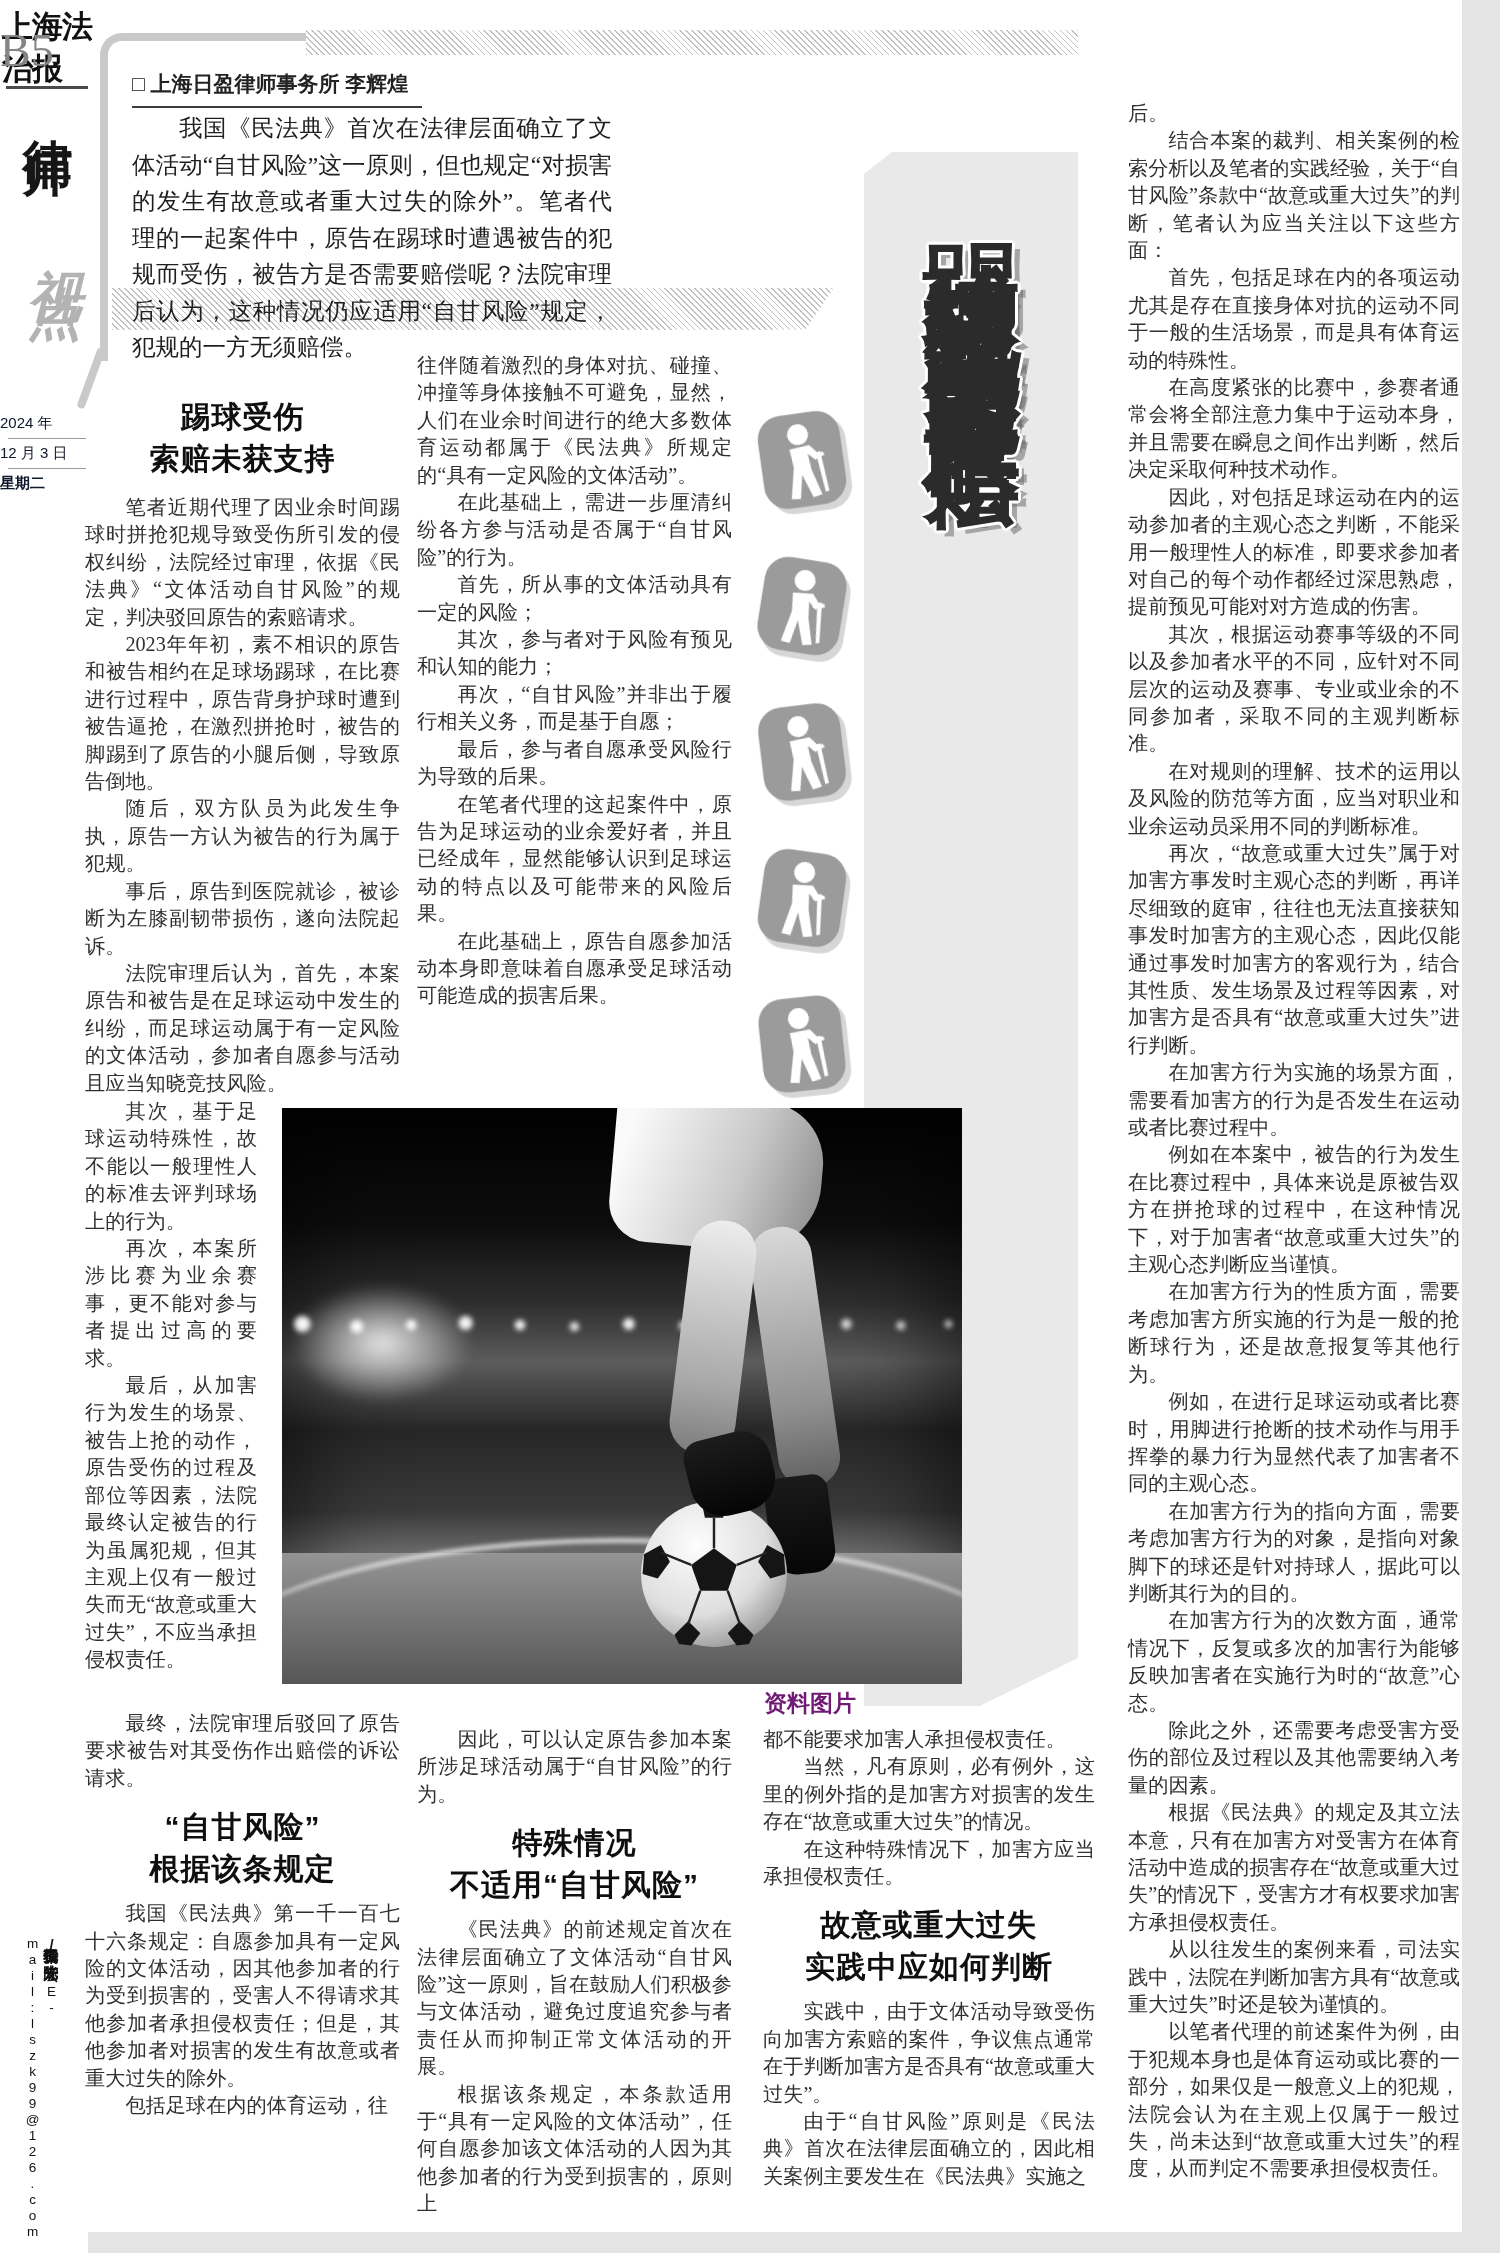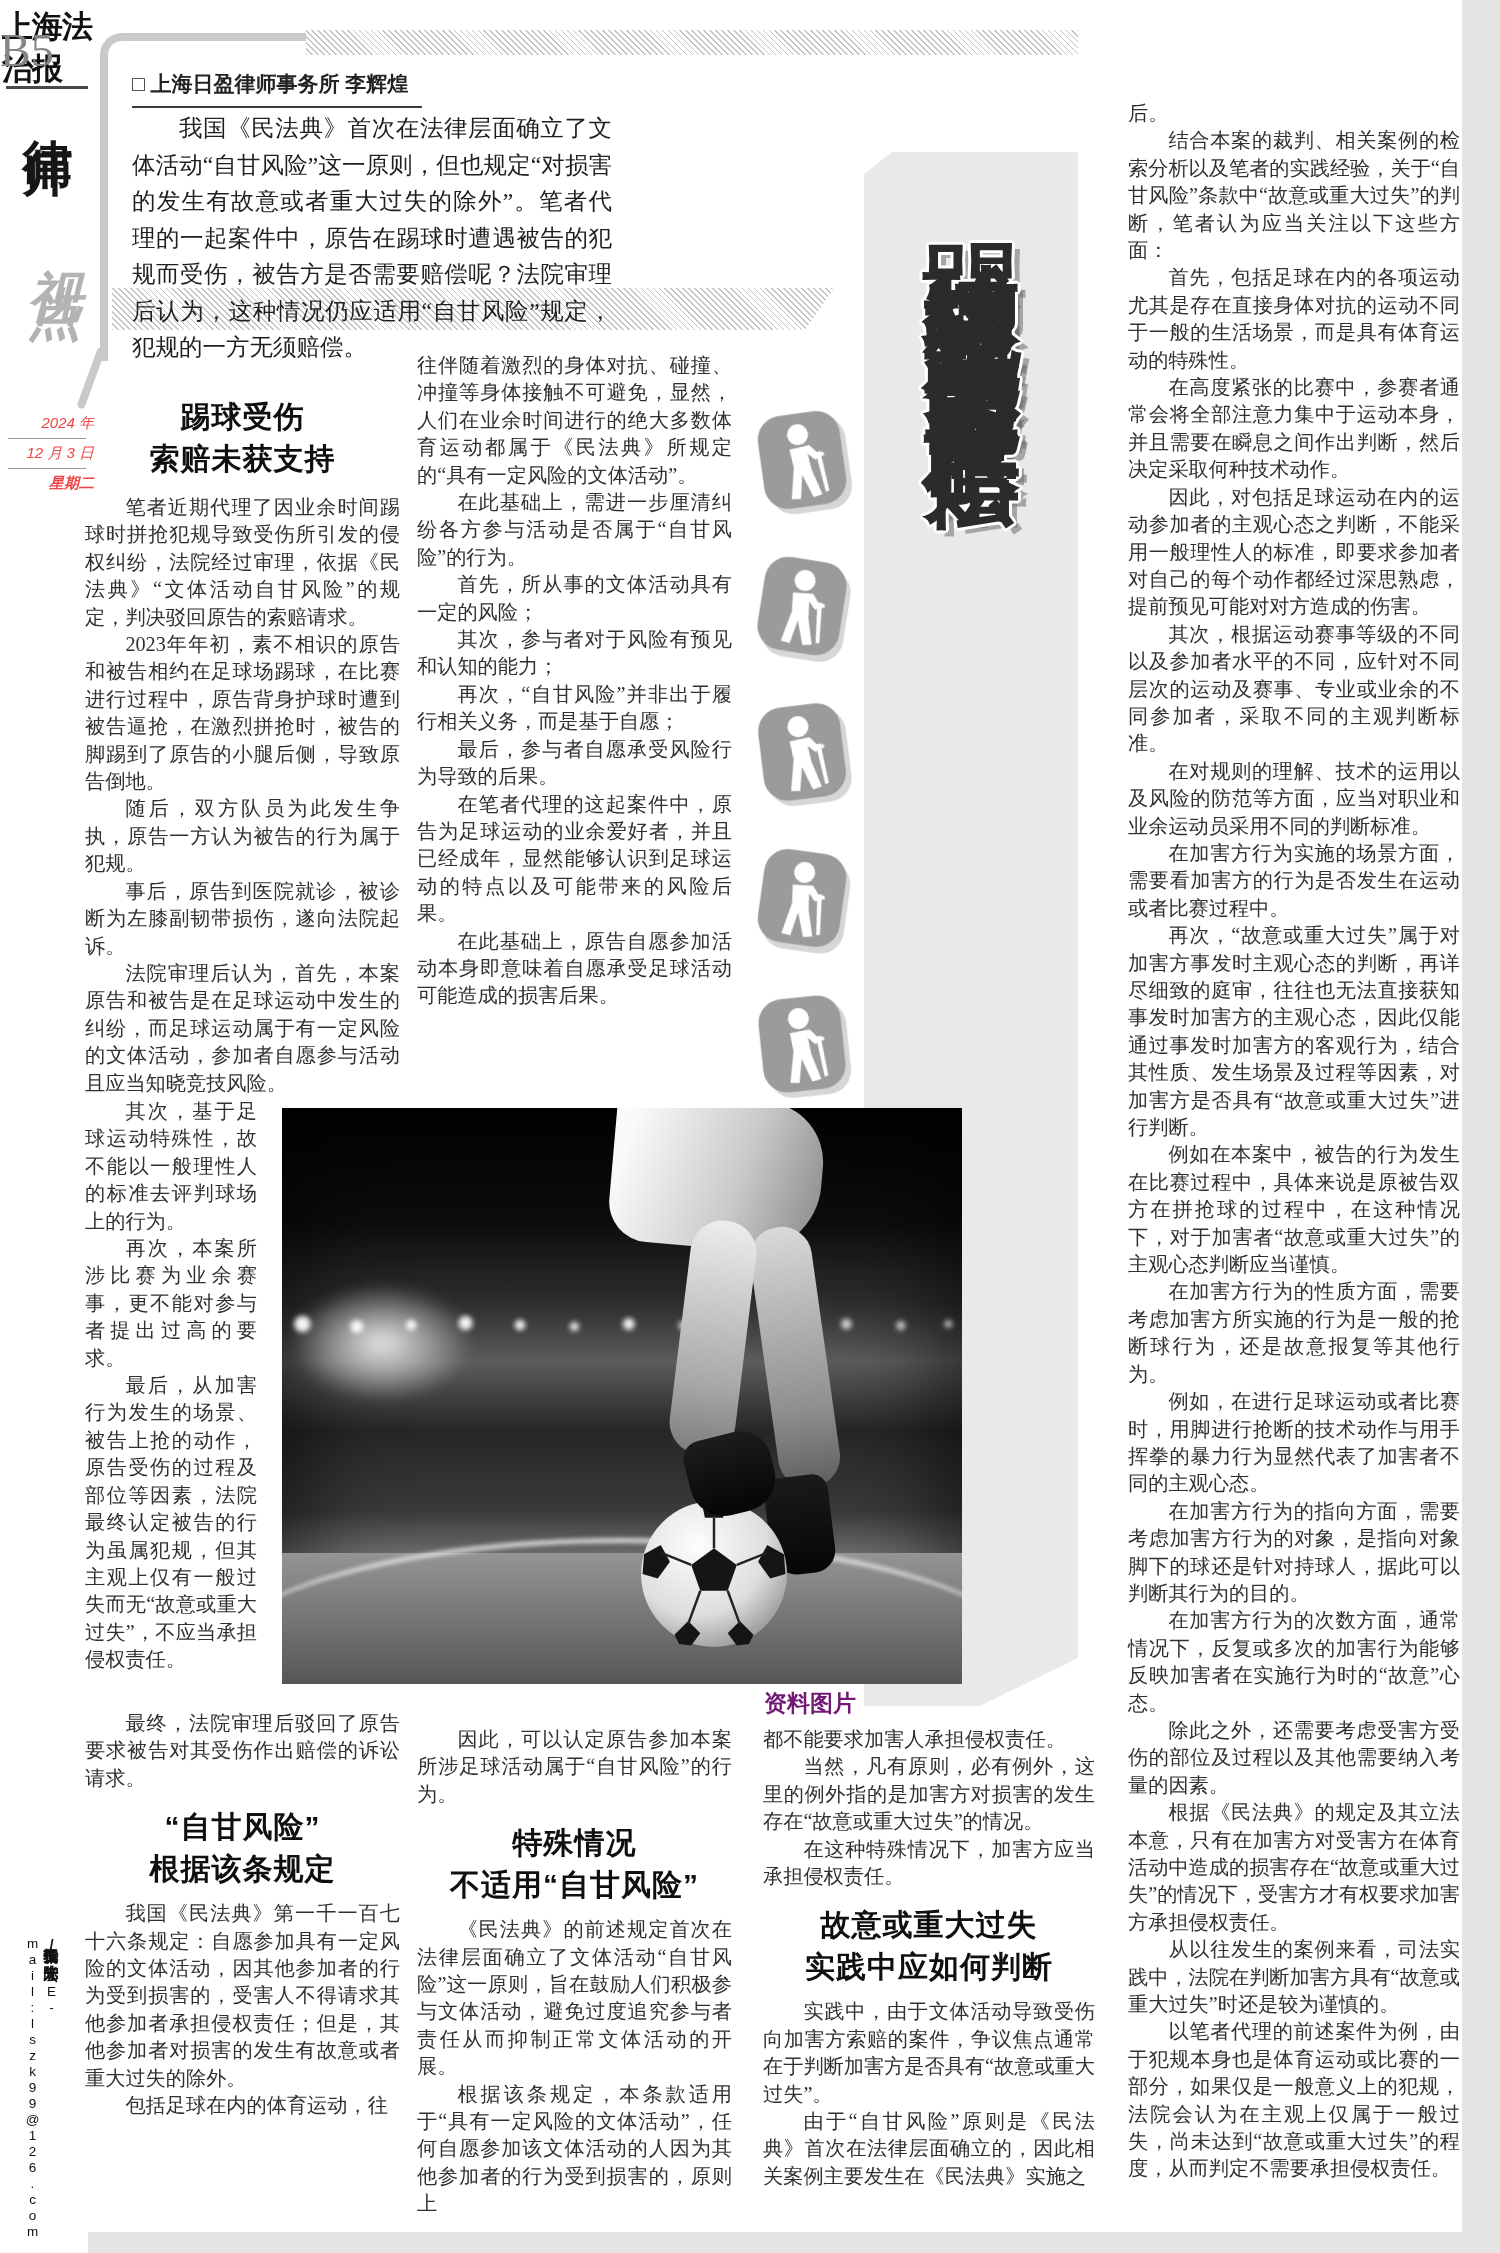--- a/index.html
+++ b/index.html
@@ -9,21 +9,21 @@
   .v{writing-mode:vertical-rl;text-orientation:upright;}
   
   .edge-right{right:0;top:0;width:38px;height:2253px;background:#e4e4e4;}
   .edge-bottom{left:88px;top:2232px;width:1412px;height:21px;background:#e4e4e4;}
   
   .paper-name{left:2px;top:6px;width:100px;font-weight:700;font-size:31px;letter-spacing:-1px;color:#111;}
   .pageno{left:0;top:24px;width:94px;text-align:left;font-size:46px;color:#858585;font-family:"Liberation Serif",serif;}
   .pageno-rule{left:6px;top:86px;width:82px;height:3px;background:#4a4a4a;}
   .sec-main{left:20px;top:100px;font-size:50px;font-weight:700;color:#161616;letter-spacing:10px;line-height:1.1;}
   .sec-cal{left:24px;top:224px;font-size:54px;font-weight:700;font-style:italic;color:#b3b3b3;letter-spacing:18px;line-height:1.1;}
-  .dates{left:0;top:414px;width:94px;text-align:right;font-size:15px;color:#ef4444;font-family:"Liberation Sans",sans-serif;font-style:italic;}
+  .dates{left:0;top:414px;width:94px;text-align:left;font-size:15px;color:#0f172a;font-family:"Liberation Sans",sans-serif;}
   .dates .rule{height:1px;background:#9a9a9a;margin:5px 8px;}
   .dates .wd{font-weight:700;}
   .editor{left:24px;top:1936px;height:320px;font-size:15px;color:#111;font-family:"Liberation Sans",sans-serif;}
   .editor .ed{font-weight:700;}
   .editor .em{margin-top:14px;font-size:13.5px;letter-spacing:1px;}
   
   .bracket{left:100px;top:33px;width:514px;height:320px;border-left:8px solid #c9c9c9;border-top:8px solid #c9c9c9;border-top-left-radius:22px;}
   .bracket-tail{left:98px;top:348px;width:8px;height:64px;background:#c9c9c9;border-radius:4px;transform:rotate(20deg);transform-origin:top center;}
   .hatch{background:repeating-linear-gradient(45deg,#c3c3c3 0,#c3c3c3 1.2px,#ffffff 1.2px,#ffffff 4.2px);}
   .hatch-top{left:306px;top:30px;width:772px;height:25px;}
@@ -259,22 +259,22 @@
   </div>
 
   <div class="abs col bt c4">
     <p class="para ni">后。</p>
     <p class="para">结合本案的裁判、相关案例的检索分析以及笔者的实践经验，关于“自甘风险”条款中“故意或重大过失”的判断，笔者认为应当关注以下这些方面：</p>
     <p class="para">首先，包括足球在内的各项运动尤其是存在直接身体对抗的运动不同于一般的生活场景，而是具有体育运动的特殊性。</p>
     <p class="para">在高度紧张的比赛中，参赛者通常会将全部注意力集中于运动本身，并且需要在瞬息之间作出判断，然后决定采取何种技术动作。</p>
     <p class="para">因此，对包括足球运动在内的运动参加者的主观心态之判断，不能采用一般理性人的标准，即要求参加者对自己的每个动作都经过深思熟虑，提前预见可能对对方造成的伤害。</p>
     <p class="para">其次，根据运动赛事等级的不同以及参加者水平的不同，应针对不同层次的运动及赛事、专业或业余的不同参加者，采取不同的主观判断标准。</p>
     <p class="para">在对规则的理解、技术的运用以及风险的防范等方面，应当对职业和业余运动员采用不同的判断标准。</p>
+    <p class="para">再次，“故意或重大过失”属于对加害方事发时主观心态的判断，再详尽细致的庭审，往往也无法直接获知事发时加害方的主观心态，因此仅能通过事发时加害方的客观行为，结合其性质、发生场景及过程等因素，对加害方是否具有“故意或重大过失”进行判断。</p>
     <p class="para">在加害方行为实施的场景方面，需要看加害方的行为是否发生在运动或者比赛过程中。</p>
-    <p class="para">再次，“故意或重大过失”属于对加害方事发时主观心态的判断，再详尽细致的庭审，往往也无法直接获知事发时加害方的主观心态，因此仅能通过事发时加害方的客观行为，结合其性质、发生场景及过程等因素，对加害方是否具有“故意或重大过失”进行判断。</p>
     <p class="para">例如在本案中，被告的行为发生在比赛过程中，具体来说是原被告双方在拼抢球的过程中，在这种情况下，对于加害者“故意或重大过失”的主观心态判断应当谨慎。</p>
     <p class="para">在加害方行为的性质方面，需要考虑加害方所实施的行为是一般的抢断球行为，还是故意报复等其他行为。</p>
     <p class="para">例如，在进行足球运动或者比赛时，用脚进行抢断的技术动作与用手挥拳的暴力行为显然代表了加害者不同的主观心态。</p>
     <p class="para">在加害方行为的指向方面，需要考虑加害方行为的对象，是指向对象脚下的球还是针对持球人，据此可以判断其行为的目的。</p>
     <p class="para">在加害方行为的次数方面，通常情况下，反复或多次的加害行为能够反映加害者在实施行为时的“故意”心态。</p>
     <p class="para">除此之外，还需要考虑受害方受伤的部位及过程以及其他需要纳入考量的因素。</p>
     <p class="para">根据《民法典》的规定及其立法本意，只有在加害方对受害方在体育活动中造成的损害存在“故意或重大过失”的情况下，受害方才有权要求加害方承担侵权责任。</p>
     <p class="para">从以往发生的案例来看，司法实践中，法院在判断加害方具有“故意或重大过失”时还是较为谨慎的。</p>
     <p class="para">以笔者代理的前述案件为例，由于犯规本身也是体育运动或比赛的一部分，如果仅是一般意义上的犯规，法院会认为在主观上仅属于一般过失，尚未达到“故意或重大过失”的程度，从而判定不需要承担侵权责任。</p>
   </div>

